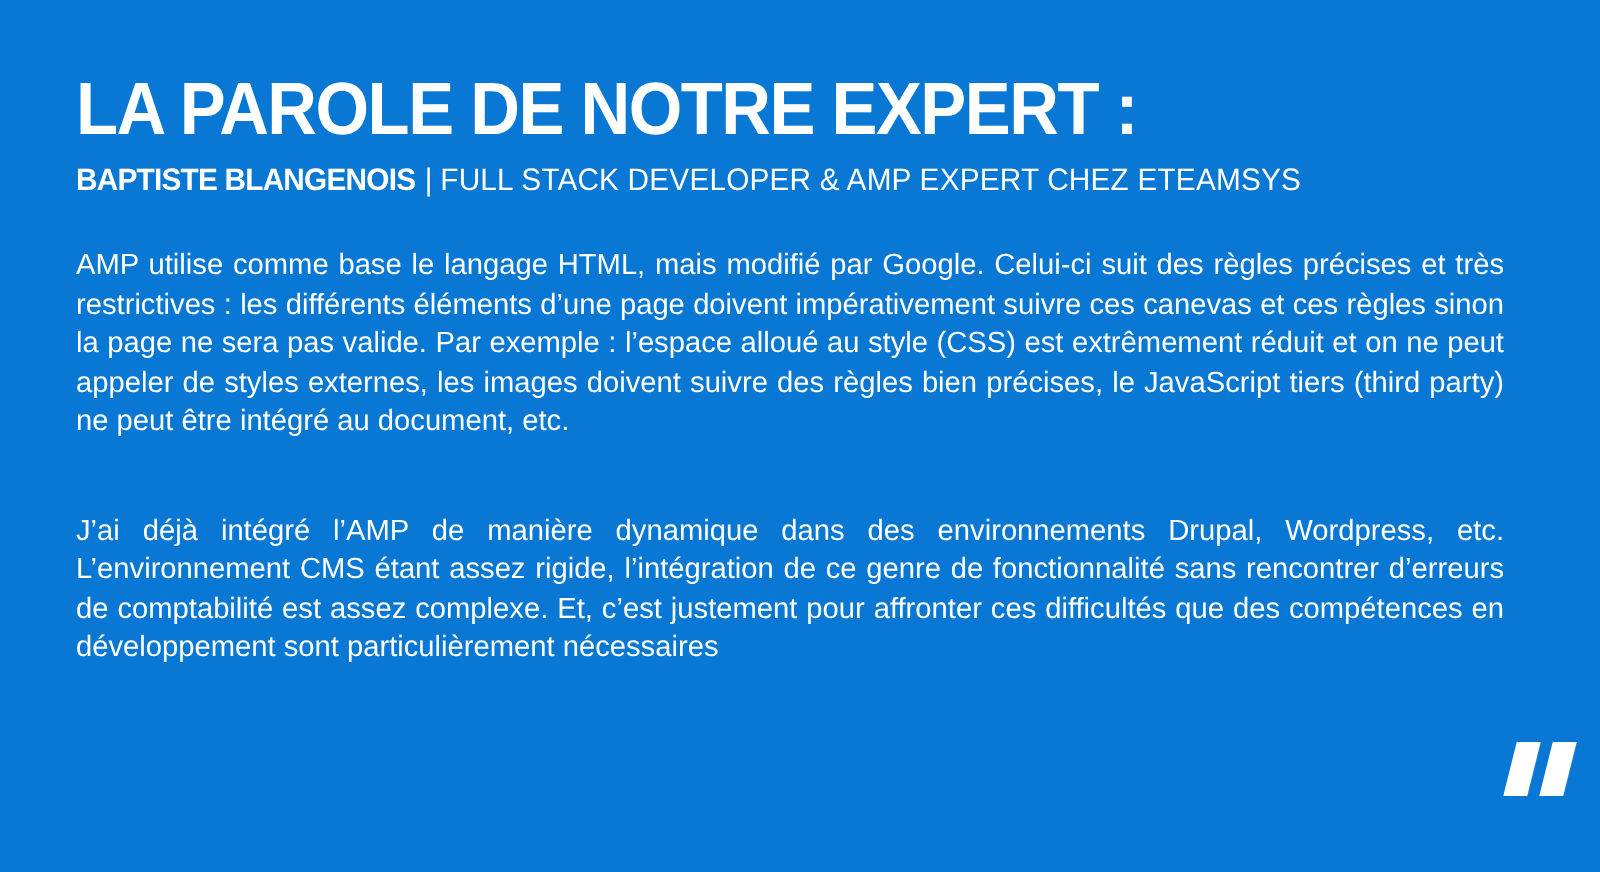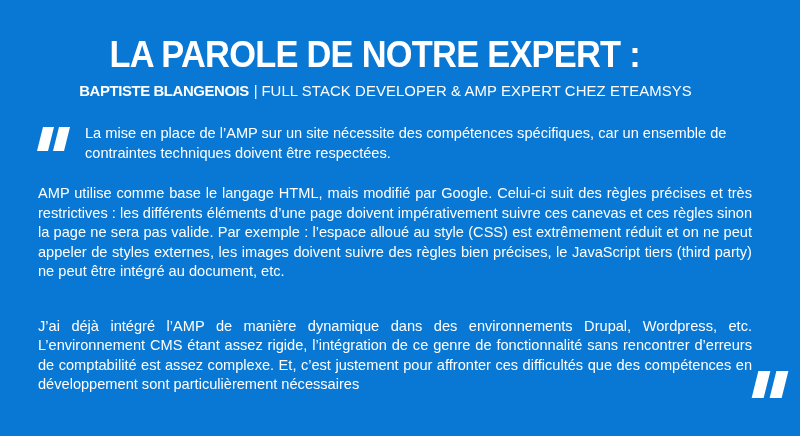--- a/index.html
+++ b/index.html
@@ -21,21 +21,20 @@
     box-sizing: border-box;
     overflow: hidden;
   }
 
   
   .header {
     position: absolute;
     left: 38px;
     top: 36px;
     right: 38px;
-    text-align: center;
   }
 
   .title {
     color: #ffffff;
     font-family: "Liberation Sans", sans-serif;
     font-weight: 700;
     font-size: 37px;
     line-height: 1.0;
     letter-spacing: -0.8px;
     transform: scaleX(0.93);
@@ -148,29 +147,20 @@
   <div class="header">
     <div class="title">LA PAROLE DE NOTRE EXPERT :</div>
 
     <div class="subtitle">
       <span class="subtitle-name">BAPTISTE BLANGENOIS</span><span class="subtitle-sep">|</span><span class="subtitle-role">FULL STACK DEVELOPER &amp; AMP EXPERT CHEZ ETEAMSYS</span>
     </div>
   </div>
 
   <div class="content">
 
-    <div class="lead-block">
-      <span class="quote-open">
-        <span class="quote-mark">
-          <i class="b1"></i>
-            <i class="b2"></i>
-        </span>
-      </span>
-      <p class="para">La mise en place de l’AMP sur un site nécessite des compétences spécifiques, car un ensemble de contraintes techniques doivent être respectées.</p>
-    </div>
 
     <p class="para">AMP utilise comme base le langage HTML, mais modifié par Google. Celui-ci suit des règles précises et très restrictives : les différents éléments d’une page doivent impérativement suivre ces canevas et ces règles sinon la page ne sera pas valide. Par exemple : l’espace alloué au style (CSS) est extrêmement réduit et on ne peut appeler de styles externes, les images doivent suivre des règles bien précises, le JavaScript tiers (third party) ne peut être intégré au document, etc.</p>
 
     <p class="para para-gap">J’ai déjà intégré l’AMP de manière dynamique dans des environnements Drupal, Wordpress, etc. L’environnement CMS étant assez rigide, l’intégration de ce genre de fonctionnalité sans rencontrer d’erreurs de comptabilité est assez complexe. Et, c’est justement pour affronter ces difficultés que des compétences en développement sont particulièrement nécessaires</p>
 
   </div>
 
   <span class="quote-close">
     <span class="quote-mark">
       <i class="b1"></i>

